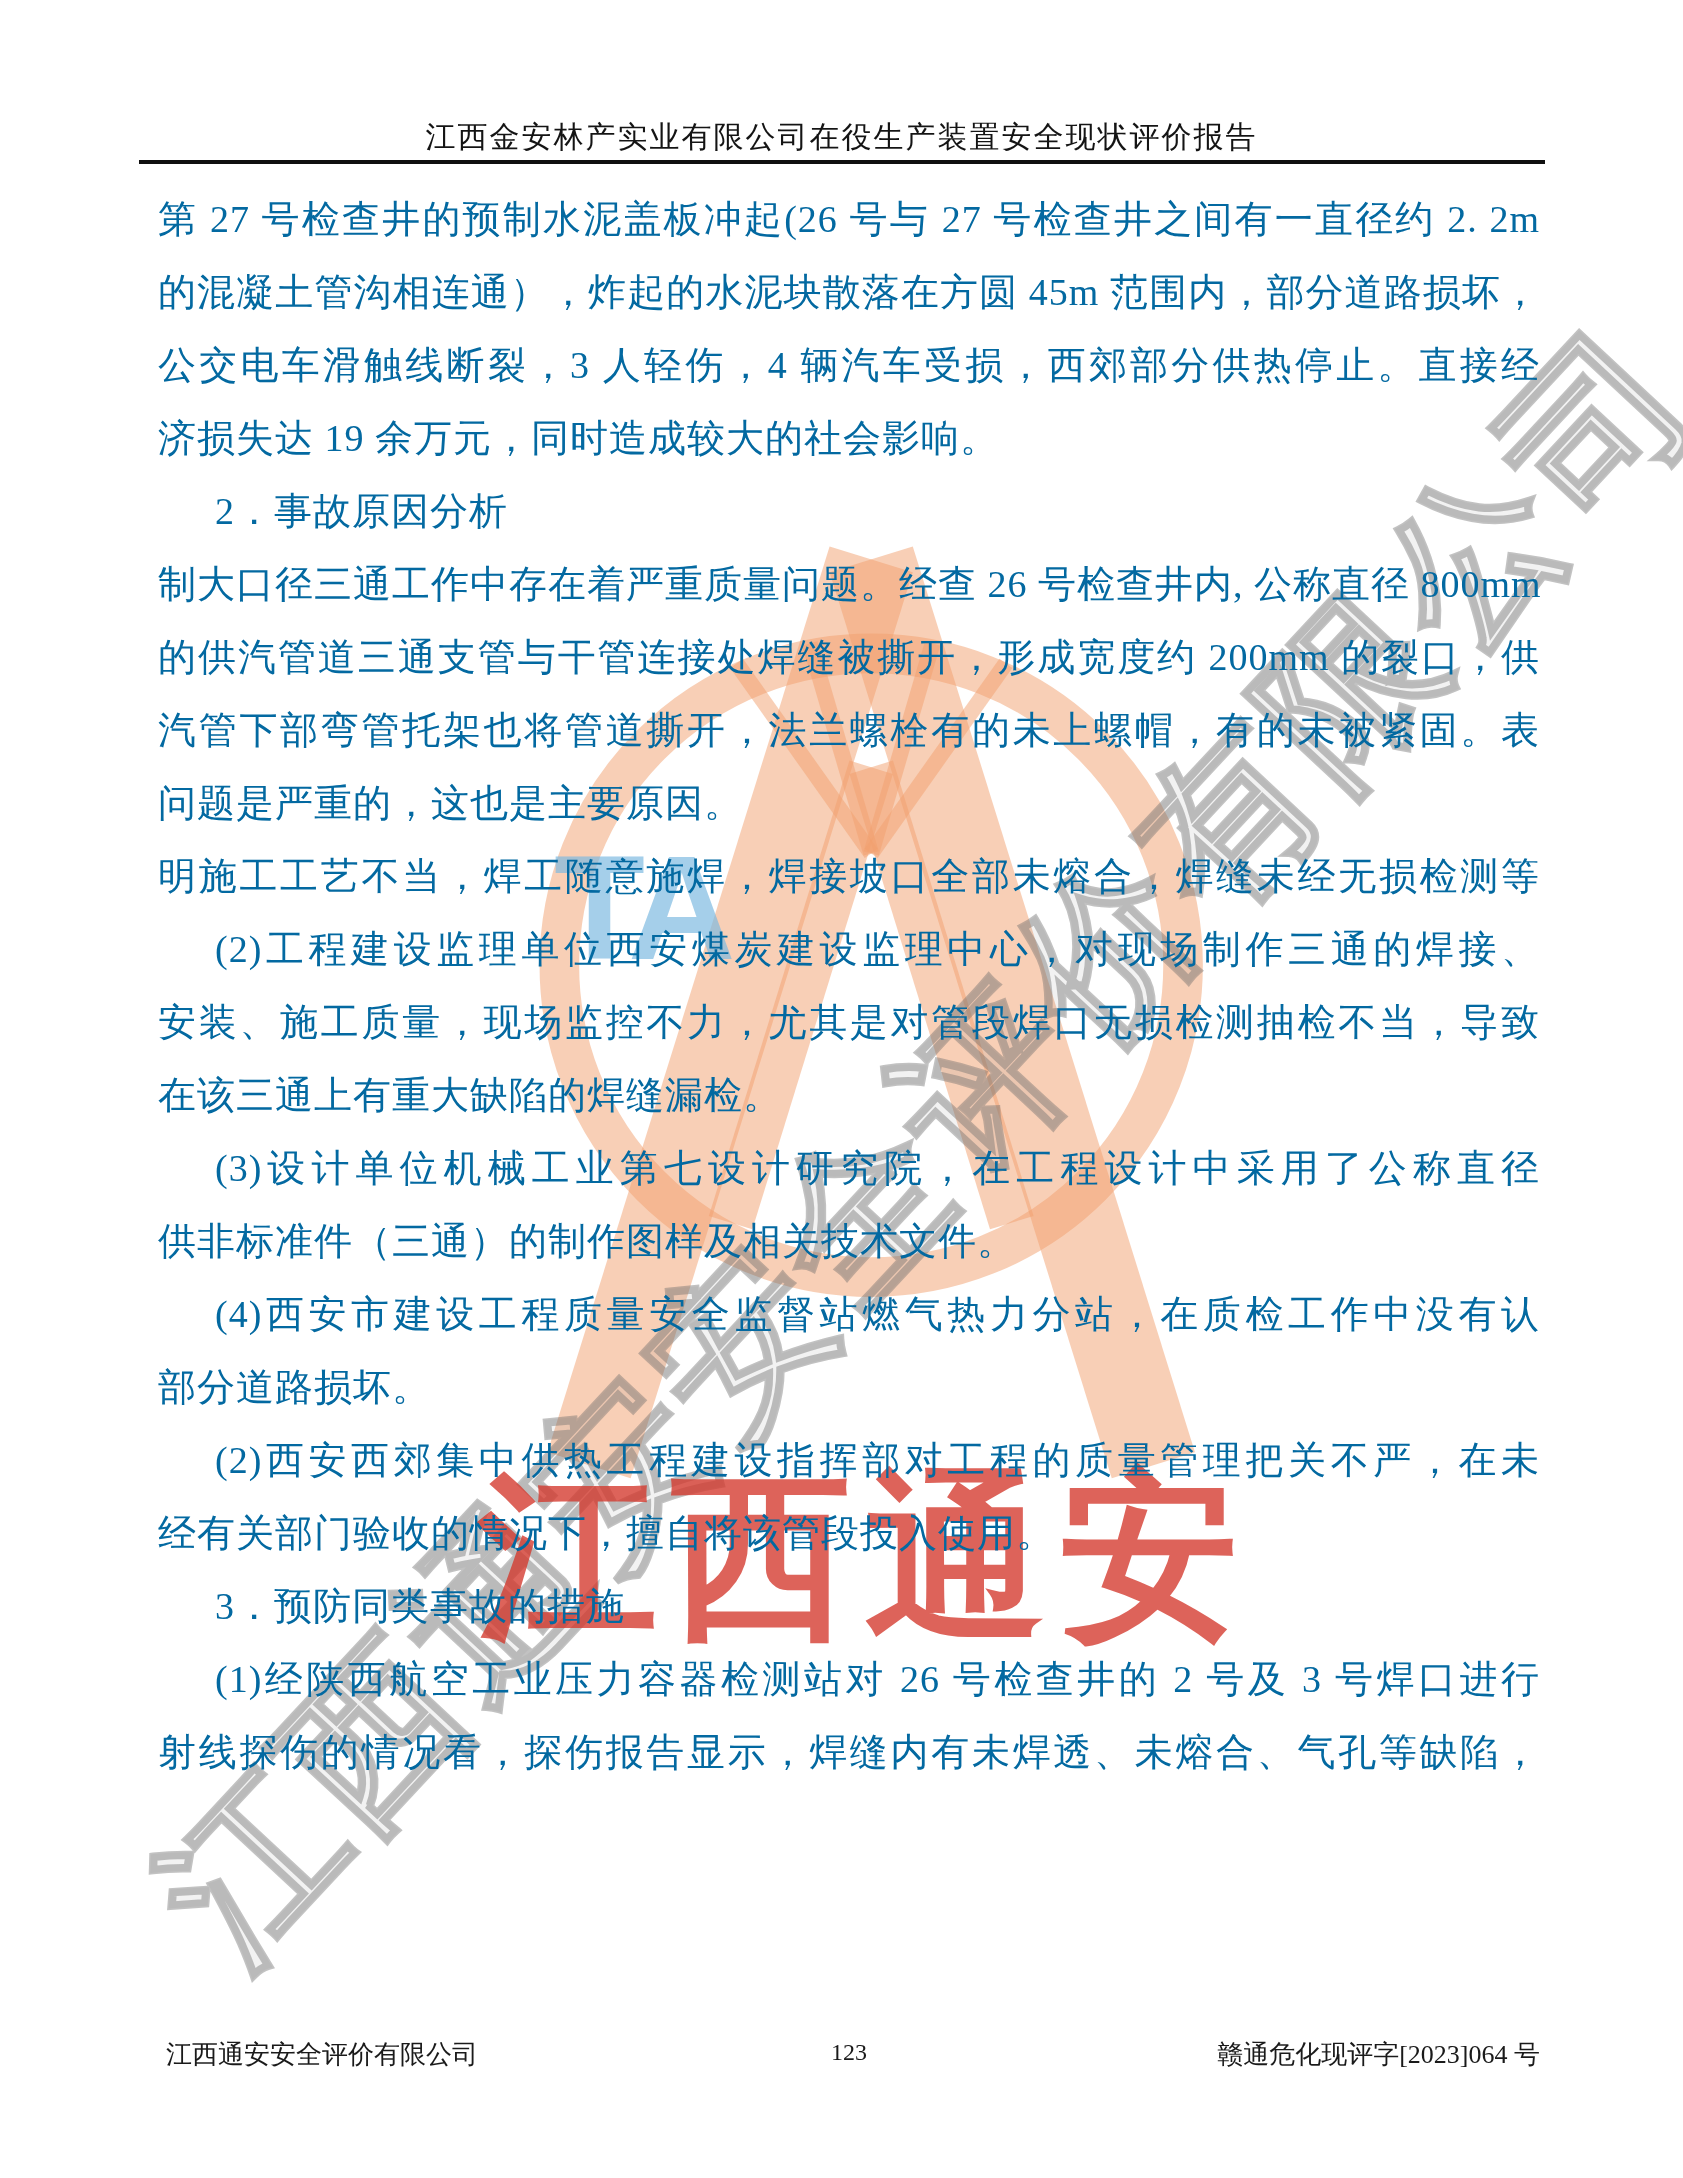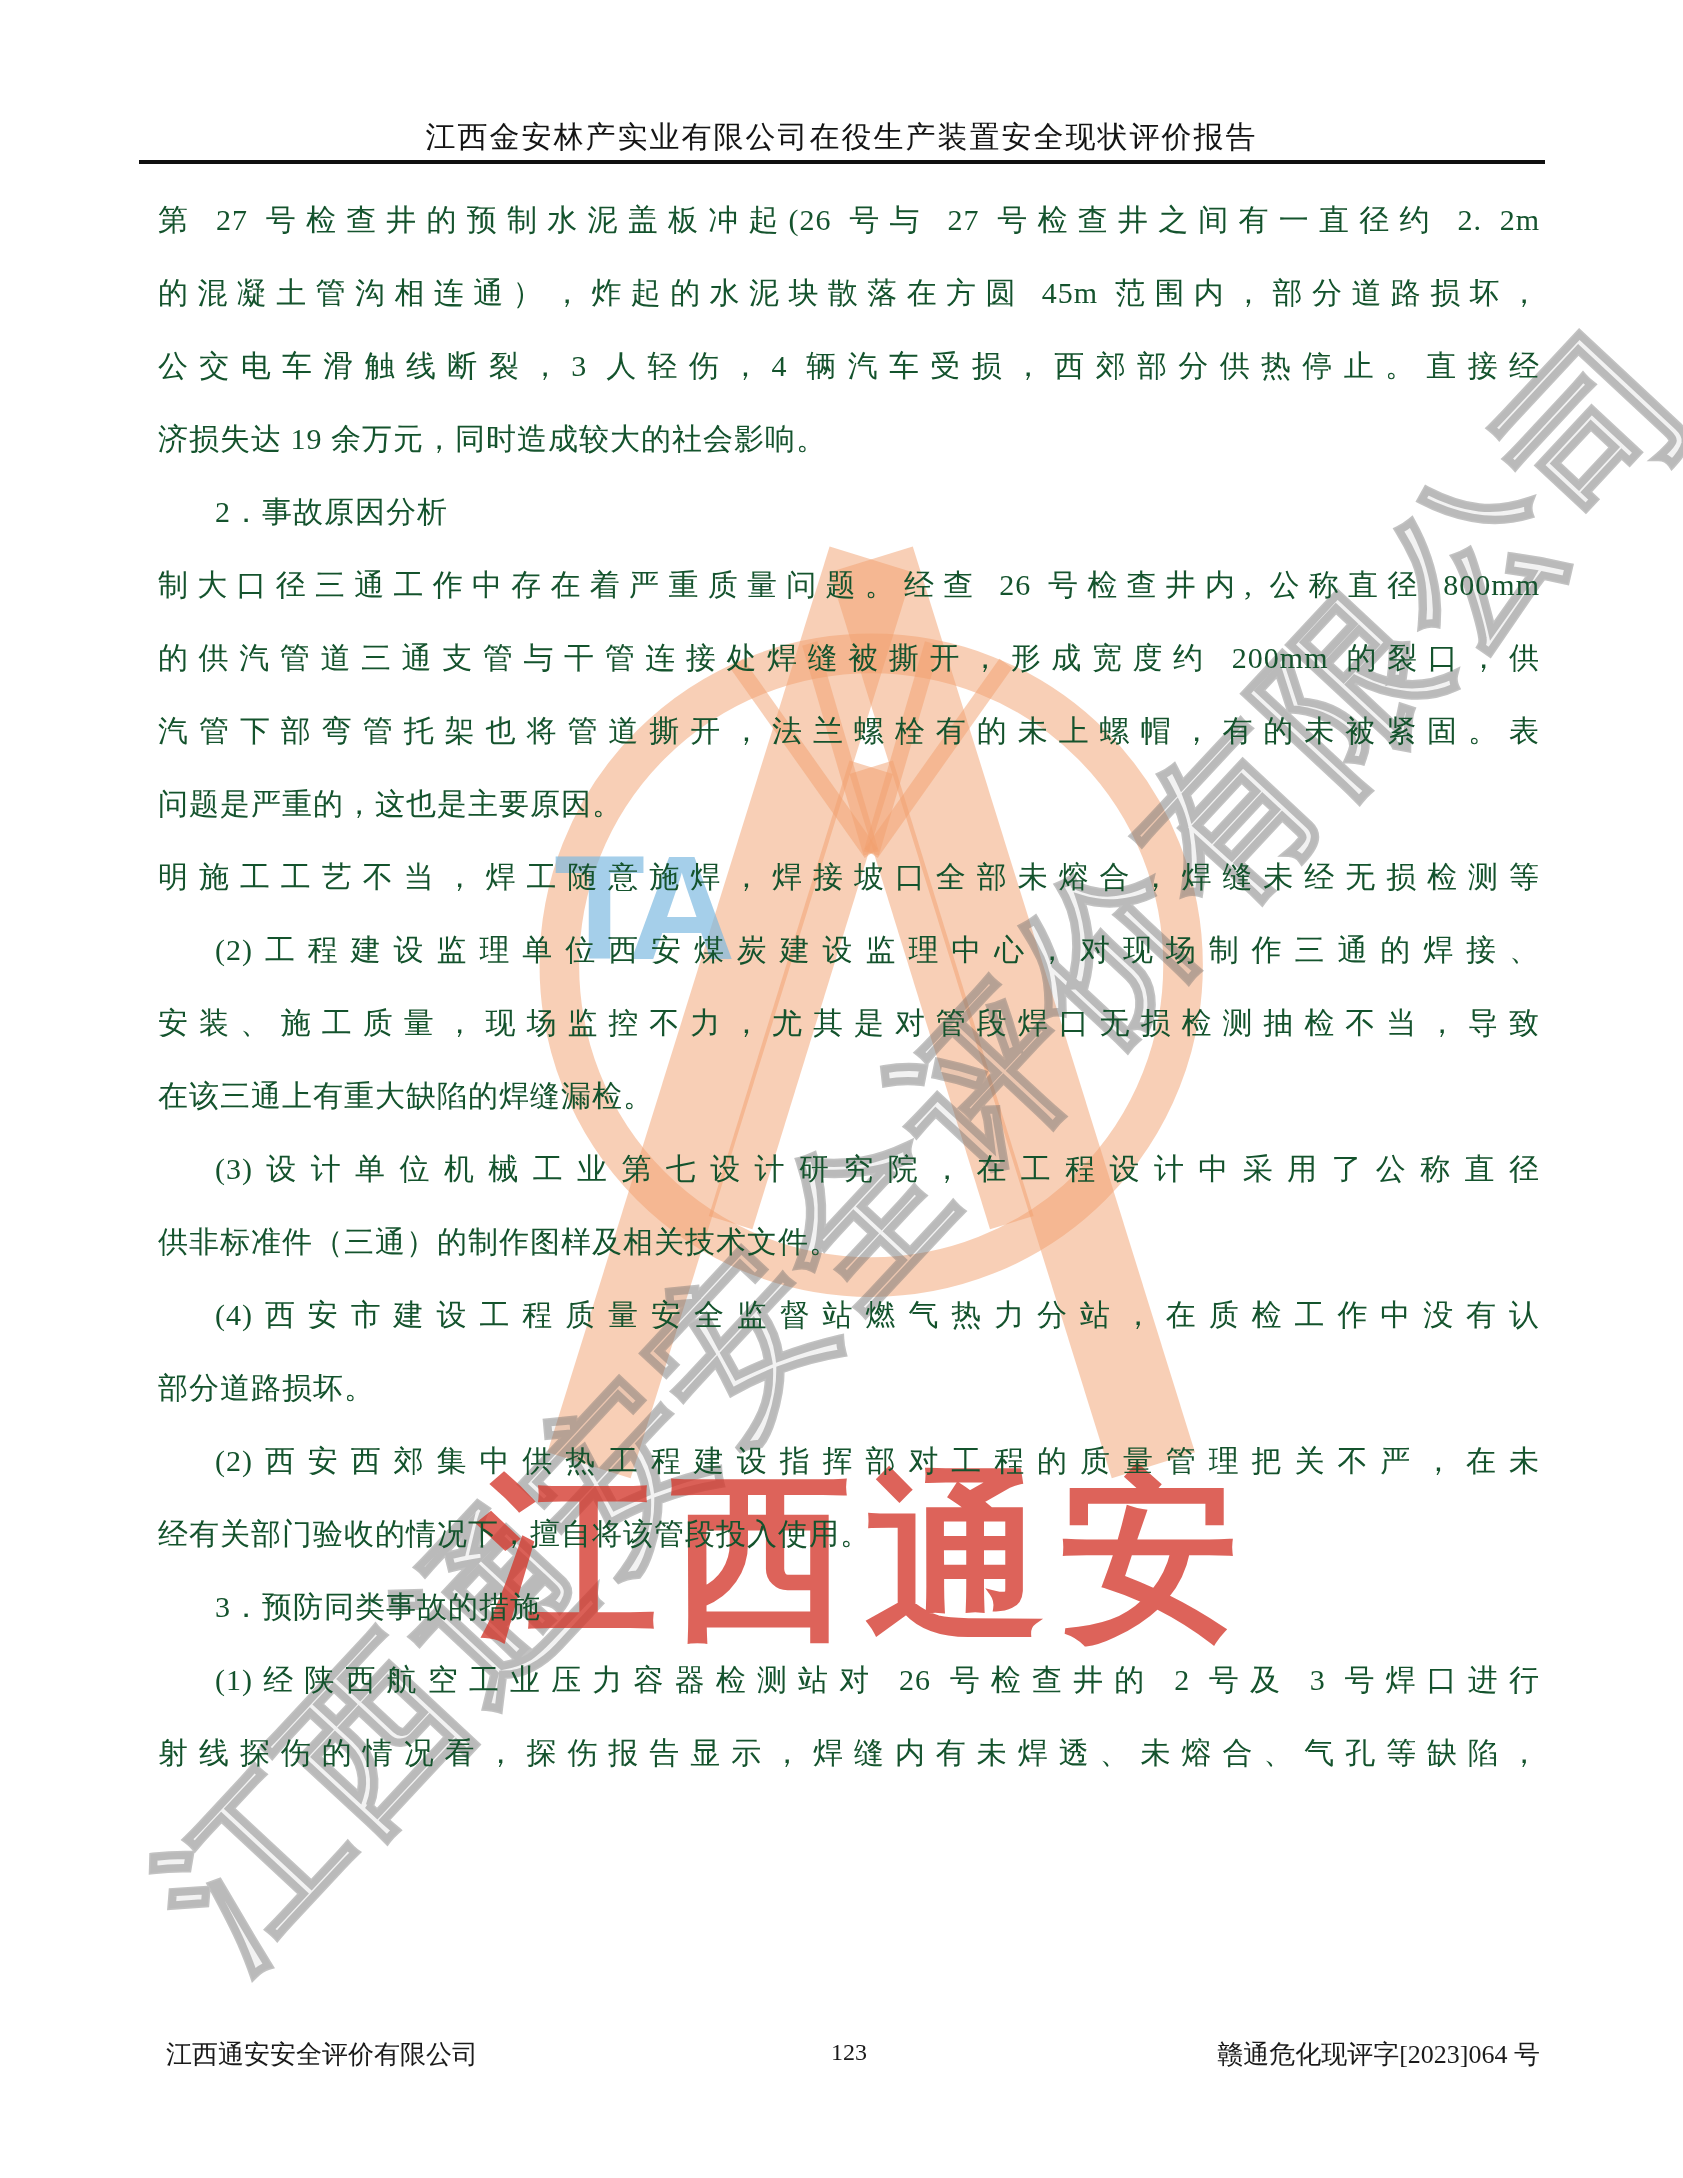--- a/index.html
+++ b/index.html
@@ -19,21 +19,21 @@
   .header-rule{
     position:absolute;top:160px;left:139px;width:1406px;height:4px;
     background:#101010;
   }
   
   .body-text{
     position:absolute;top:183px;left:158px;width:1382px;
     z-index:3;
   }
   .bline{
-    height:73px;line-height:73px;font-size:30px;color:#14532d;
+    height:73px;line-height:73px;font-size:38px;color:#0369a1;
     text-align:justify;text-align-last:justify;text-justify:inter-character;
     white-space:nowrap;letter-spacing:1px;
   }
   .bline.end{text-align:left;text-align-last:left;}
   .bline.ind{text-indent:57px;}
   
   .wm{position:absolute;pointer-events:none;}
   .wm-svg{top:0;left:0;z-index:1;}
   .wm-diagonal{
     top:1851px;left:109px;z-index:1;

